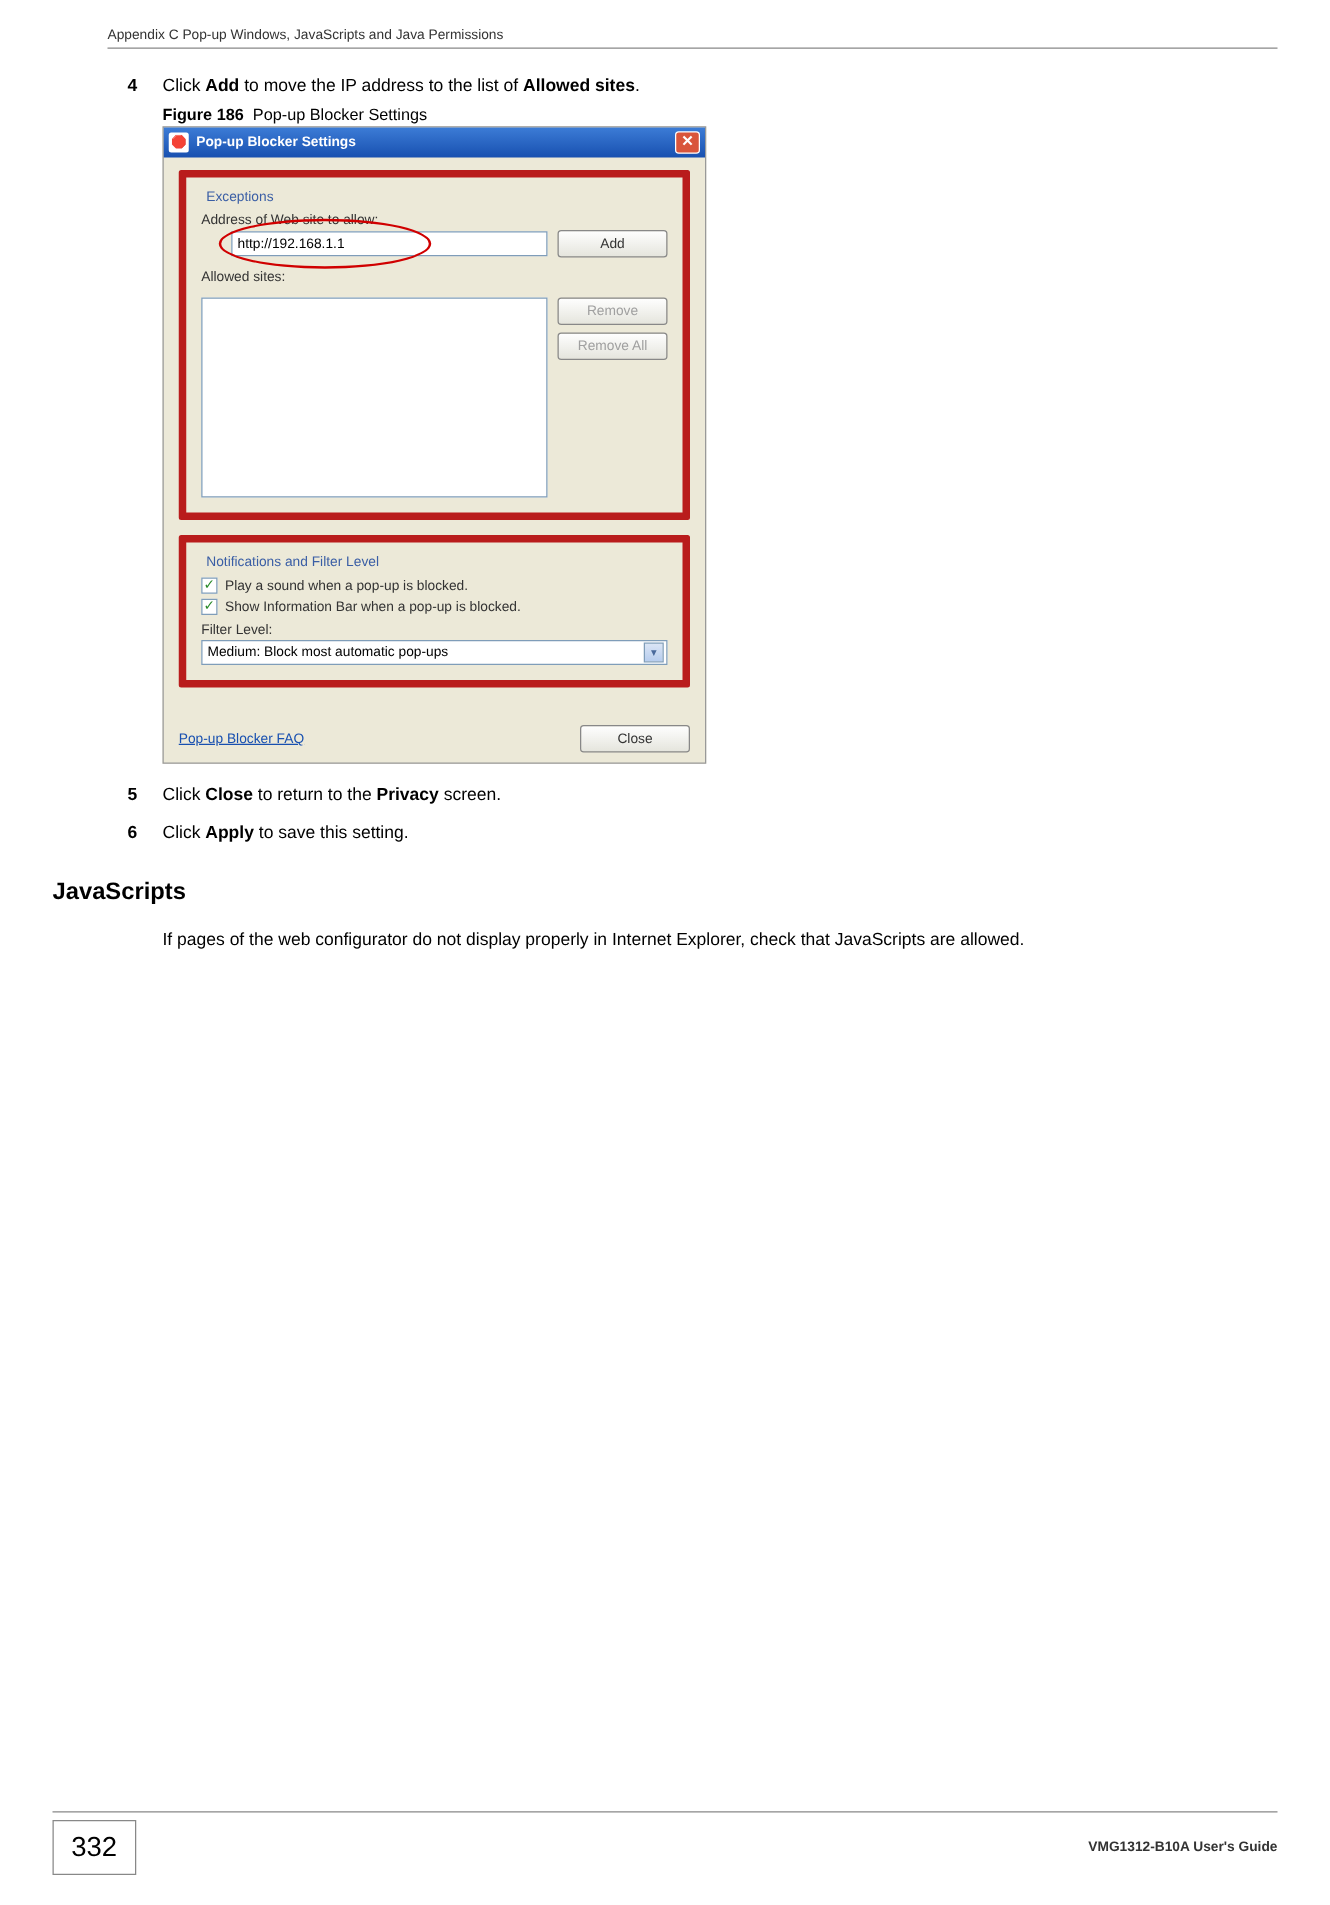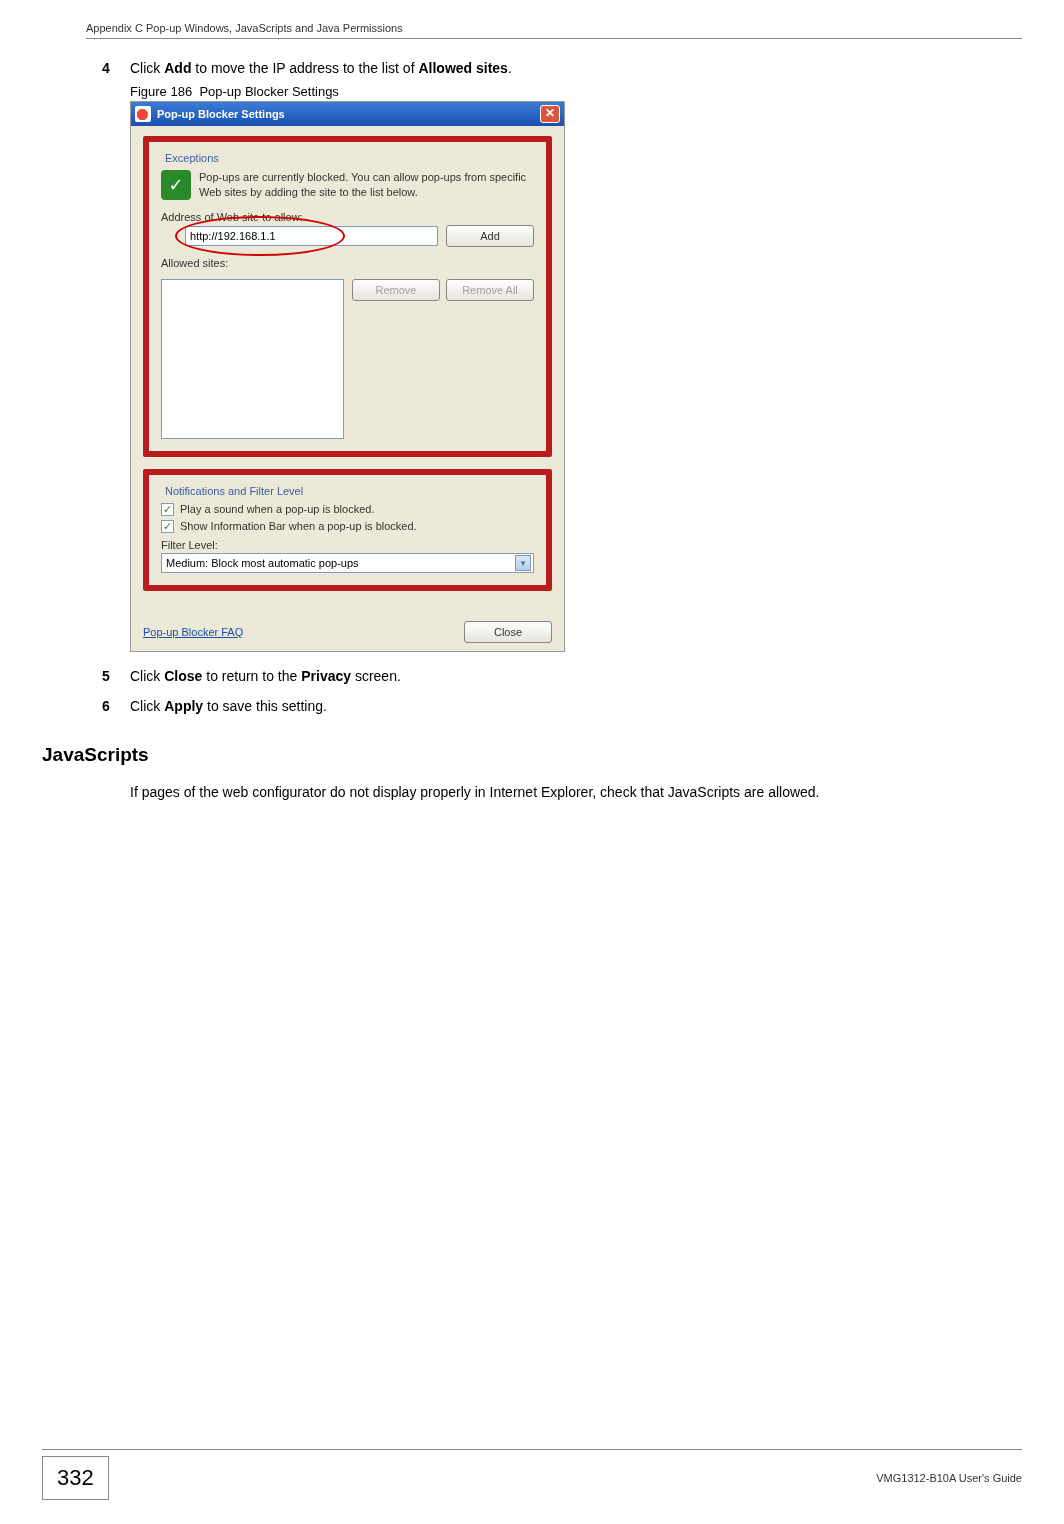--- a/index.html
+++ b/index.html
@@ -40,21 +40,21 @@
       flex-shrink: 0;
     }
     .step-text { flex: 1; }
     .step-text b { font-weight: bold; }
     .figure-caption {
       margin-left: 88px;
       margin-top: 8px;
       margin-bottom: 2px;
       font-size: 13px;
     }
-    .figure-caption b { font-weight: normal; }
+    .figure-caption b { font-weight: bold; }
     .dialog {
       margin-left: 88px;
       width: 435px;
       border: 1px solid #999;
       background: #ece9d8;
       font-family: Tahoma, sans-serif;
       font-size: 11px;
     }
     .titlebar {
       background: linear-gradient(to bottom, #3c7cd6, #1850b0);
@@ -160,21 +160,21 @@
       display: flex;
       gap: 8px;
       margin-top: 10px;
     }
     .allowed-list {
       flex: 1;
       height: 160px;
       border: 1px solid #7f9db9;
       background: #fff;
     }
-    .allowed-btns { display: flex; flex-direction: row; gap: 6px; }
+    .allowed-btns { display: flex; flex-direction: column; gap: 6px; }
     .check-row {
       display: flex;
       align-items: center;
       gap: 6px;
       margin-bottom: 4px;
       color: #333;
     }
     .checkbox {
       width: 13px; height: 13px;
       border: 1px solid #7f9db9;
@@ -239,20 +239,21 @@
       border: 1px solid #888;
       padding: 8px 14px;
       font-size: 22px;
       font-weight: normal;
       margin-right: 20px;
     }
     .footer-text {
       margin-left: auto;
       font-size: 11px;
       color: #333;
+      font-weight: bold;
     }
   </style>
 </head>
 <body>
 
 <div class="header-line">
   <span>Appendix C Pop-up Windows, JavaScripts and Java Permissions</span>
 </div>
 
 <div class="content">
@@ -271,24 +272,20 @@
   <div class="dialog">
     <div class="titlebar">
       <div class="titlebar-icon"></div>
       <div class="titlebar-text">Pop-up Blocker Settings</div>
       <div class="titlebar-close">✕</div>
     </div>
     <div class="dialog-body">
 
       <div class="fieldset">
         <div class="legend">Exceptions</div>
-        <div class="exceptions-top">
-          <div class="ok-icon"></div>
-          <div class="exc-text">Pop-ups are currently blocked. You can allow pop-ups from specific Web sites by adding the site to the list below.</div>
-        </div>
         <div class="field-label">Address of Web site to allow:</div>
         <div class="addr-row">
           <div class="addr-wrap">
             <div class="red-circle"></div>
             <input class="addr-input" value="http://192.168.1.1" style="">
           </div>
           <div class="win-btn">Add</div>
         </div>
         <div class="field-label" style="margin-top:10px">Allowed sites:</div>
         <div class="allowed-row">

